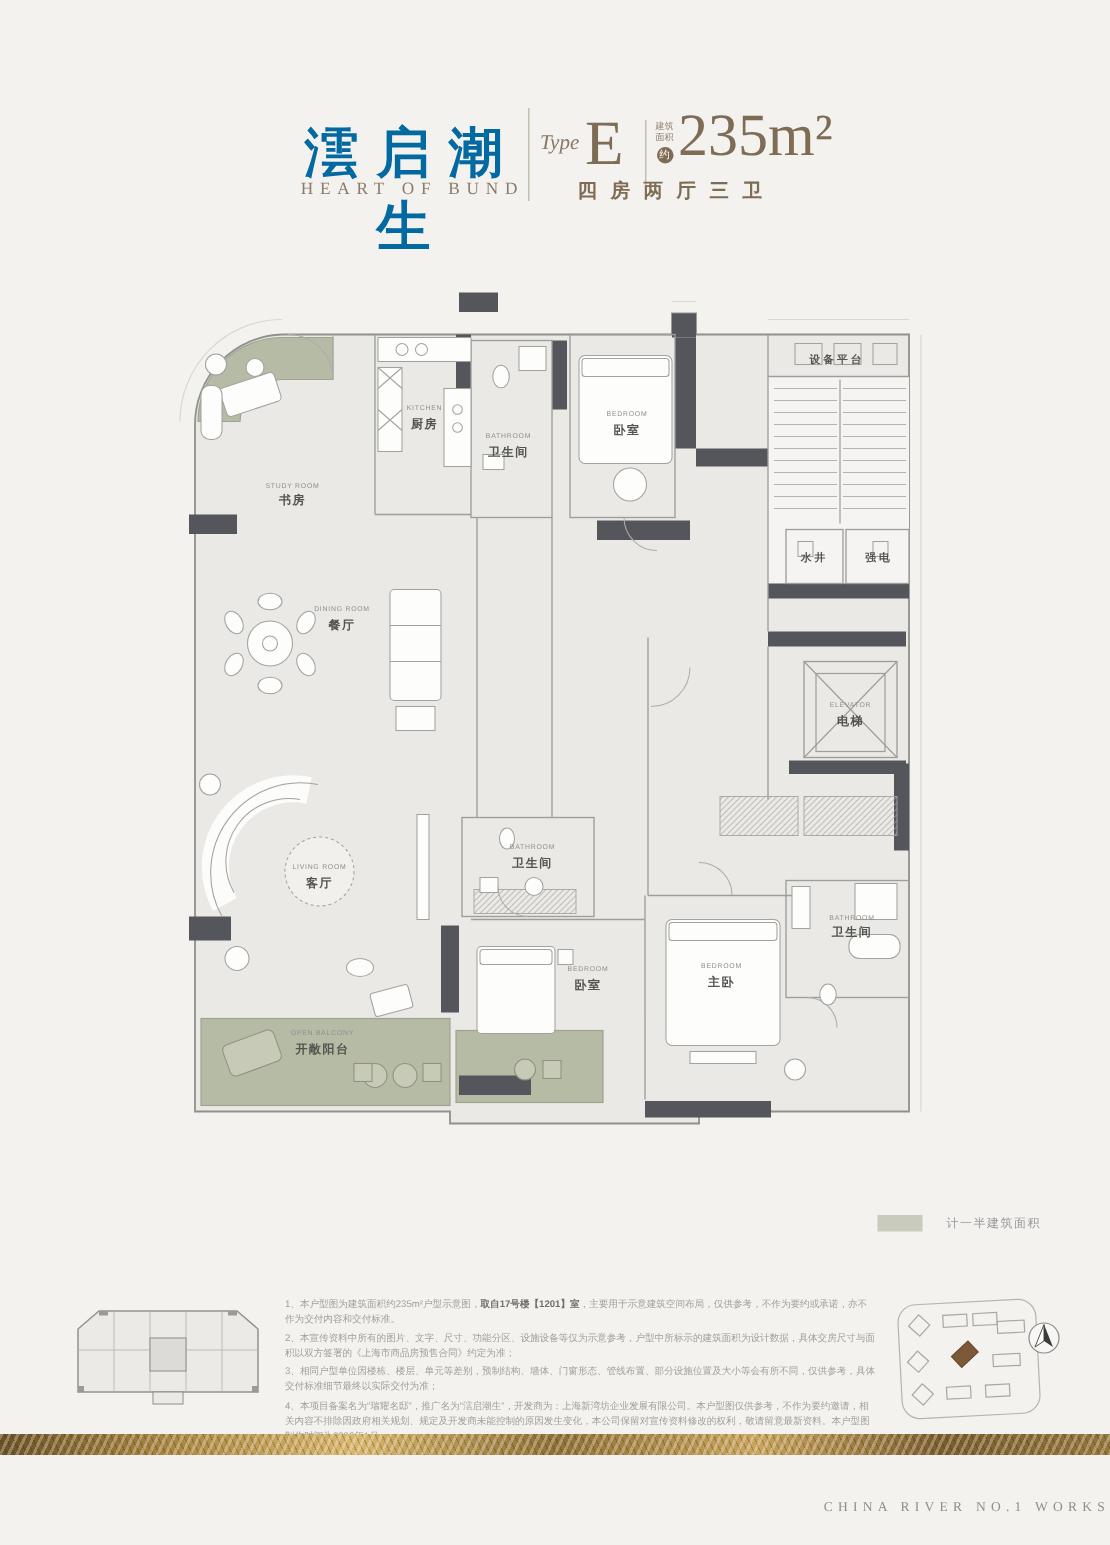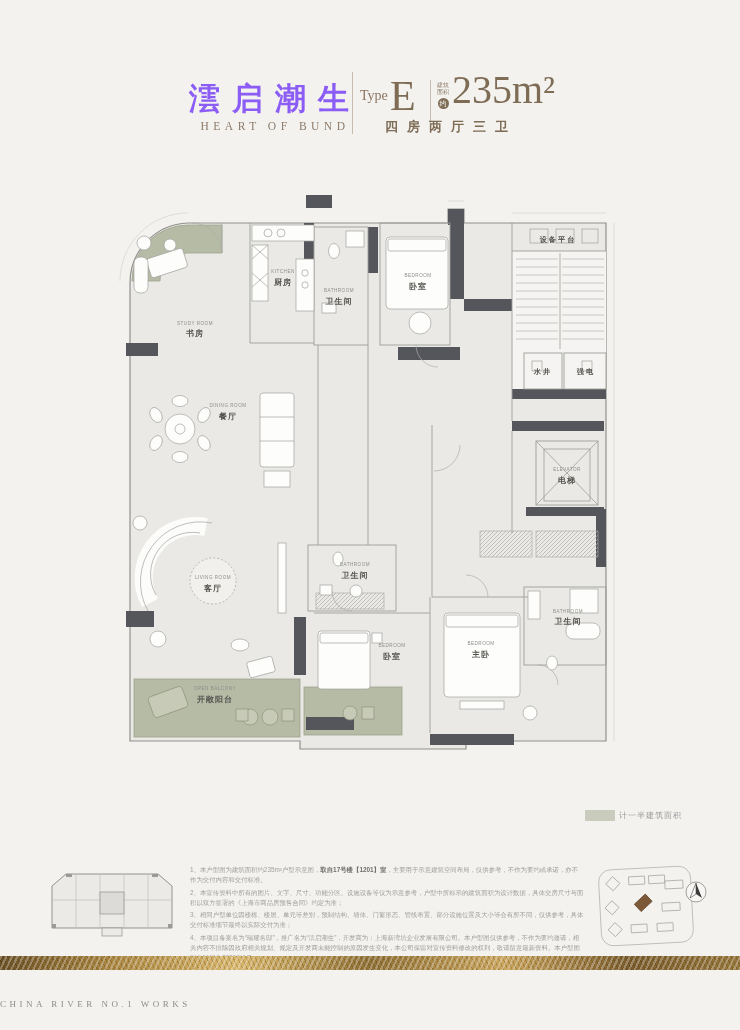--- a/index.html
+++ b/index.html
@@ -2,58 +2,58 @@
 <html><head>
 <meta charset="utf-8">
 <style>
   html,body{margin:0;padding:0;}
   body{width:740px;height:1030px;background:#f3f2ef;position:relative;overflow:hidden;
        font-family:"Liberation Sans","DejaVu Sans",sans-serif;}
   .abs{position:absolute;}
 
   
   .brand-cn{left:185px;top:78px;width:180px;text-align:center;
-    font-family:"Liberation Serif","DejaVu Serif",serif;font-size:31px;letter-spacing:12px;
-    color:#8b5cf6;font-weight:600;}
+    font-family:"Liberation Serif","DejaVu Serif",serif;font-size:36px;letter-spacing:12px;
+    color:#0369a1;font-weight:600;}
   .brand-en{left:185px;top:120px;width:180px;text-align:center;
     font-family:"Liberation Serif","DejaVu Serif",serif;font-size:11.5px;letter-spacing:4.5px;
     color:#8d7b6a;}
   .hline-v{left:352px;top:72px;width:1px;height:62px;background:#c6bdb0;}
   .type-word{left:360px;top:88px;font-family:"Liberation Serif","DejaVu Serif",serif;
-    font-size:14px;color:#8a7664;}
+    font-style:italic;font-size:14px;color:#8a7664;}
   .type-letter{left:390px;top:72px;font-family:"Liberation Serif","DejaVu Serif",serif;
     font-size:42px;color:#7e6c55;}
   .hline-v2{left:430px;top:80px;width:1px;height:44px;background:#c6bdb0;}
   .area-mini{left:436px;top:82px;width:14px;text-align:center;color:#8d7b6a;}
   .area-mini .mini-line{font-size:6px;line-height:7px;display:block;}
   .area-about{display:block;margin:2px auto 0;width:11px;height:11px;border-radius:50%;
     background:#7e6c55;color:#fff;font-size:7px;line-height:11px;text-align:center;}
   .area-value{left:452px;top:66px;font-family:"Liberation Serif","DejaVu Serif",serif;
     font-size:40px;color:#7e6c55;text-align:right;}
   .layout-line{left:385px;top:118px;width:170px;font-size:13px;
     letter-spacing:9px;color:#7e6c55;font-weight:600;}
 
   
   .plan{left:100px;top:193px;}
   .legend{left:585px;top:810px;display:flex;align-items:center;}
   .legend-swatch{width:30px;height:11px;background:#c9ccbd;}
-  .legend-label{margin-left:4px;font-size:8px;color:#98989;color:#98"." ;color:#98989a;letter-spacing:1px;}
+  .legend-label{margin-left:16px;font-size:8px;color:#98989;color:#98"." ;color:#98989a;letter-spacing:1px;}
 
   
   .notes{left:190px;top:865px;width:394px;font-size:6.4px;line-height:1.6;color:#a09f9b;}
   .notes p{margin:0 0 2px 0;}
   .notes b{color:#6f6f6b;font-weight:700;}
 
   
   .gold-bar{left:0;top:956px;width:740px;height:14px;
     background-image:
       repeating-linear-gradient(115deg, rgba(255,255,255,.28) 0 2px, rgba(255,255,255,0) 2px 5px),
       repeating-linear-gradient(65deg, rgba(60,35,5,.22) 0 1px, rgba(60,35,5,0) 1px 4px),
       linear-gradient(90deg,#6b5126,#a9853f 15%,#d9b76b 32%,#8f7034 50%,#caa55c 68%,#7a5c2c 85%,#95763a);}
-  .footer-text{left:0;top:999px;width:740px;text-align:left;
+  .footer-text{left:0;top:999px;width:740px;text-align:right;
     font-family:"Liberation Serif","DejaVu Serif",serif;
     font-size:9px;letter-spacing:3.5px;color:#8f8e8a;}
 
   
   .lab-en{font-size:4.6px;letter-spacing:.5px;fill:#8f8f8b;text-anchor:middle;}
   .lab-cn{font-size:8px;font-weight:600;fill:#54544f;text-anchor:middle;letter-spacing:1px;}
   .lab-cn-sm{font-size:7.2px;font-weight:600;fill:#54544f;text-anchor:middle;letter-spacing:2px;}
   svg{display:block;}
 </style>
 </head>

